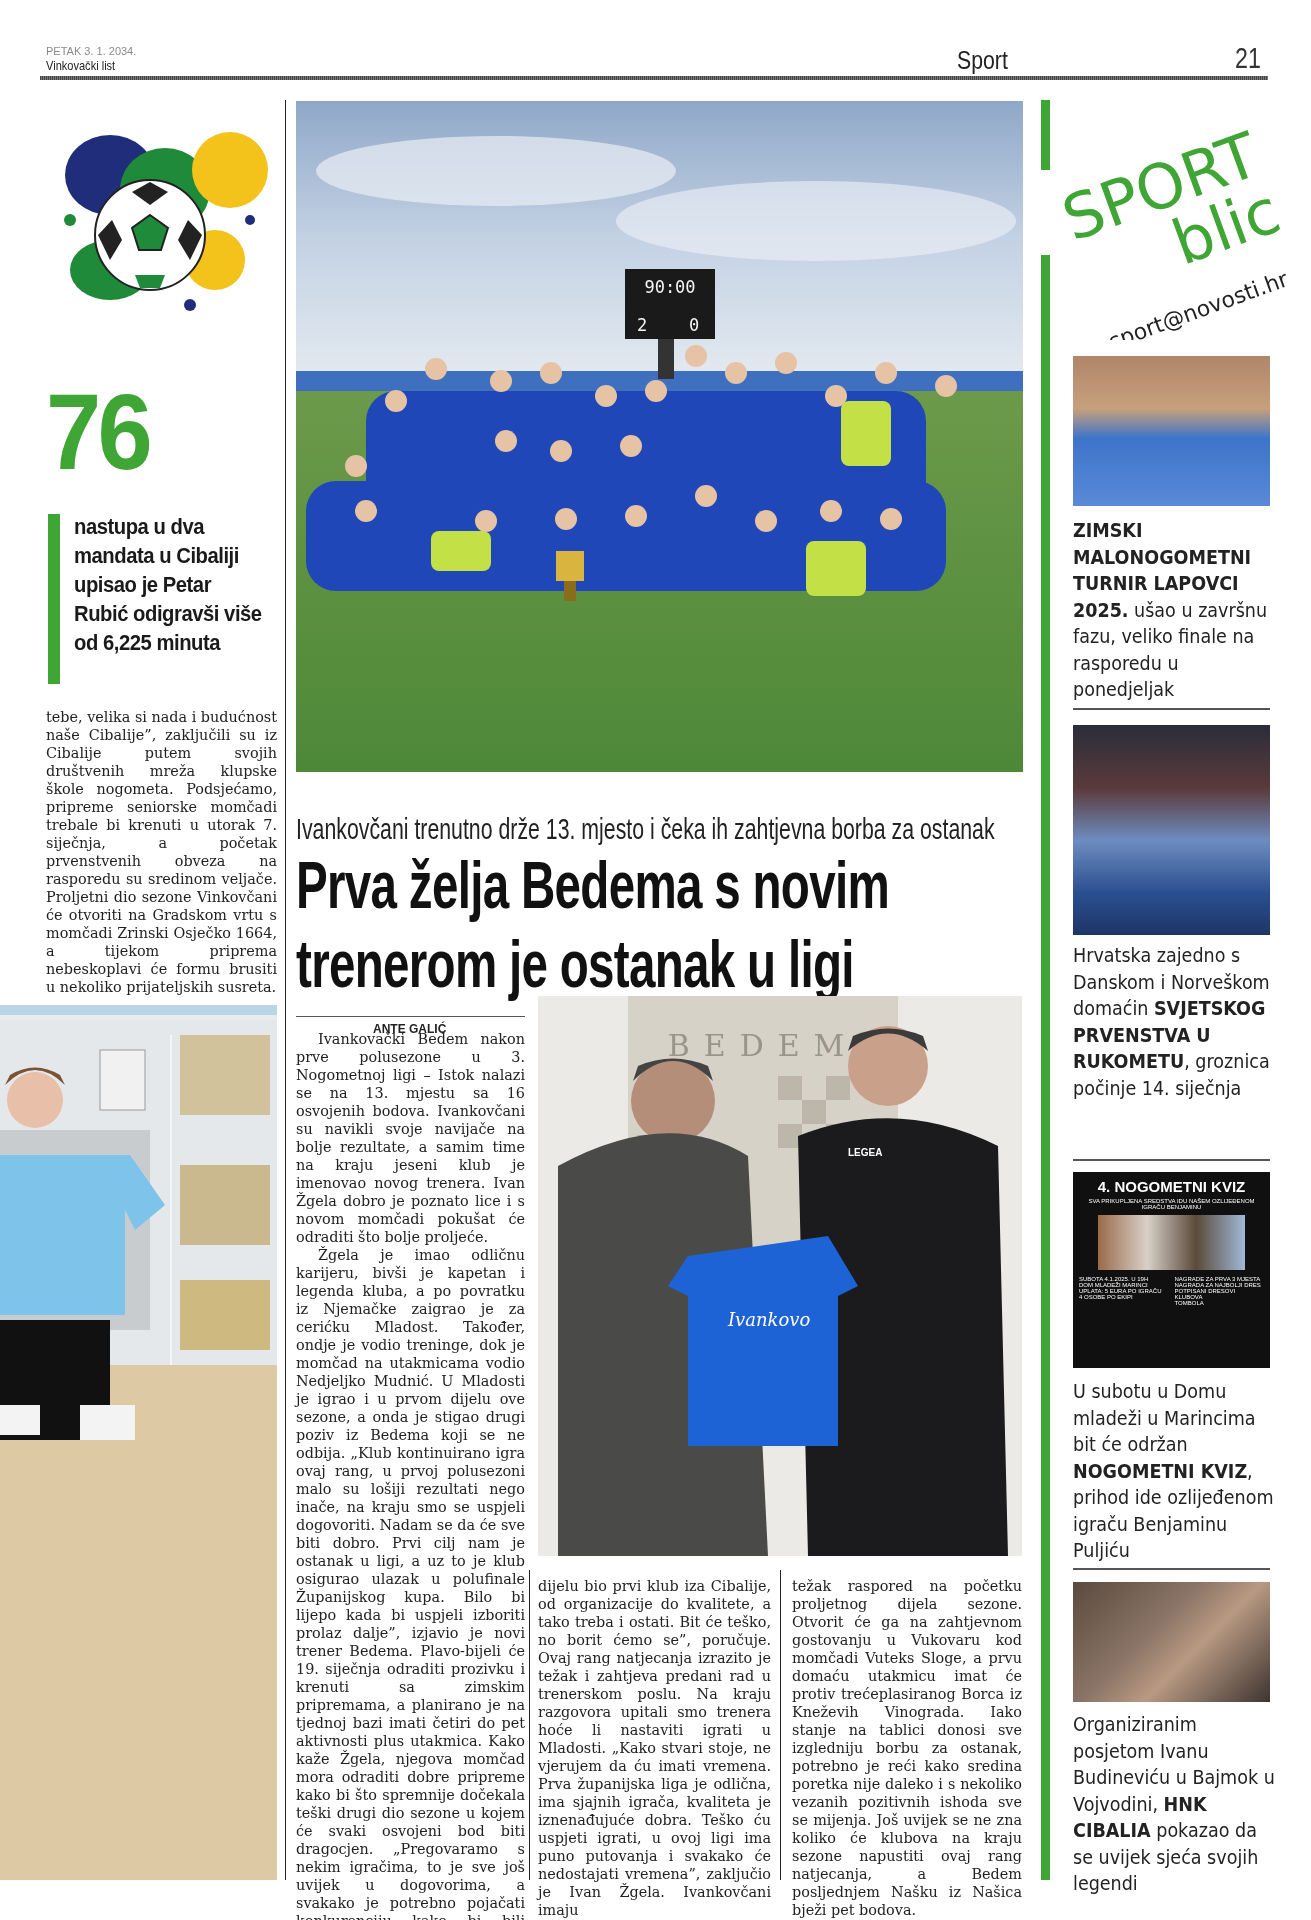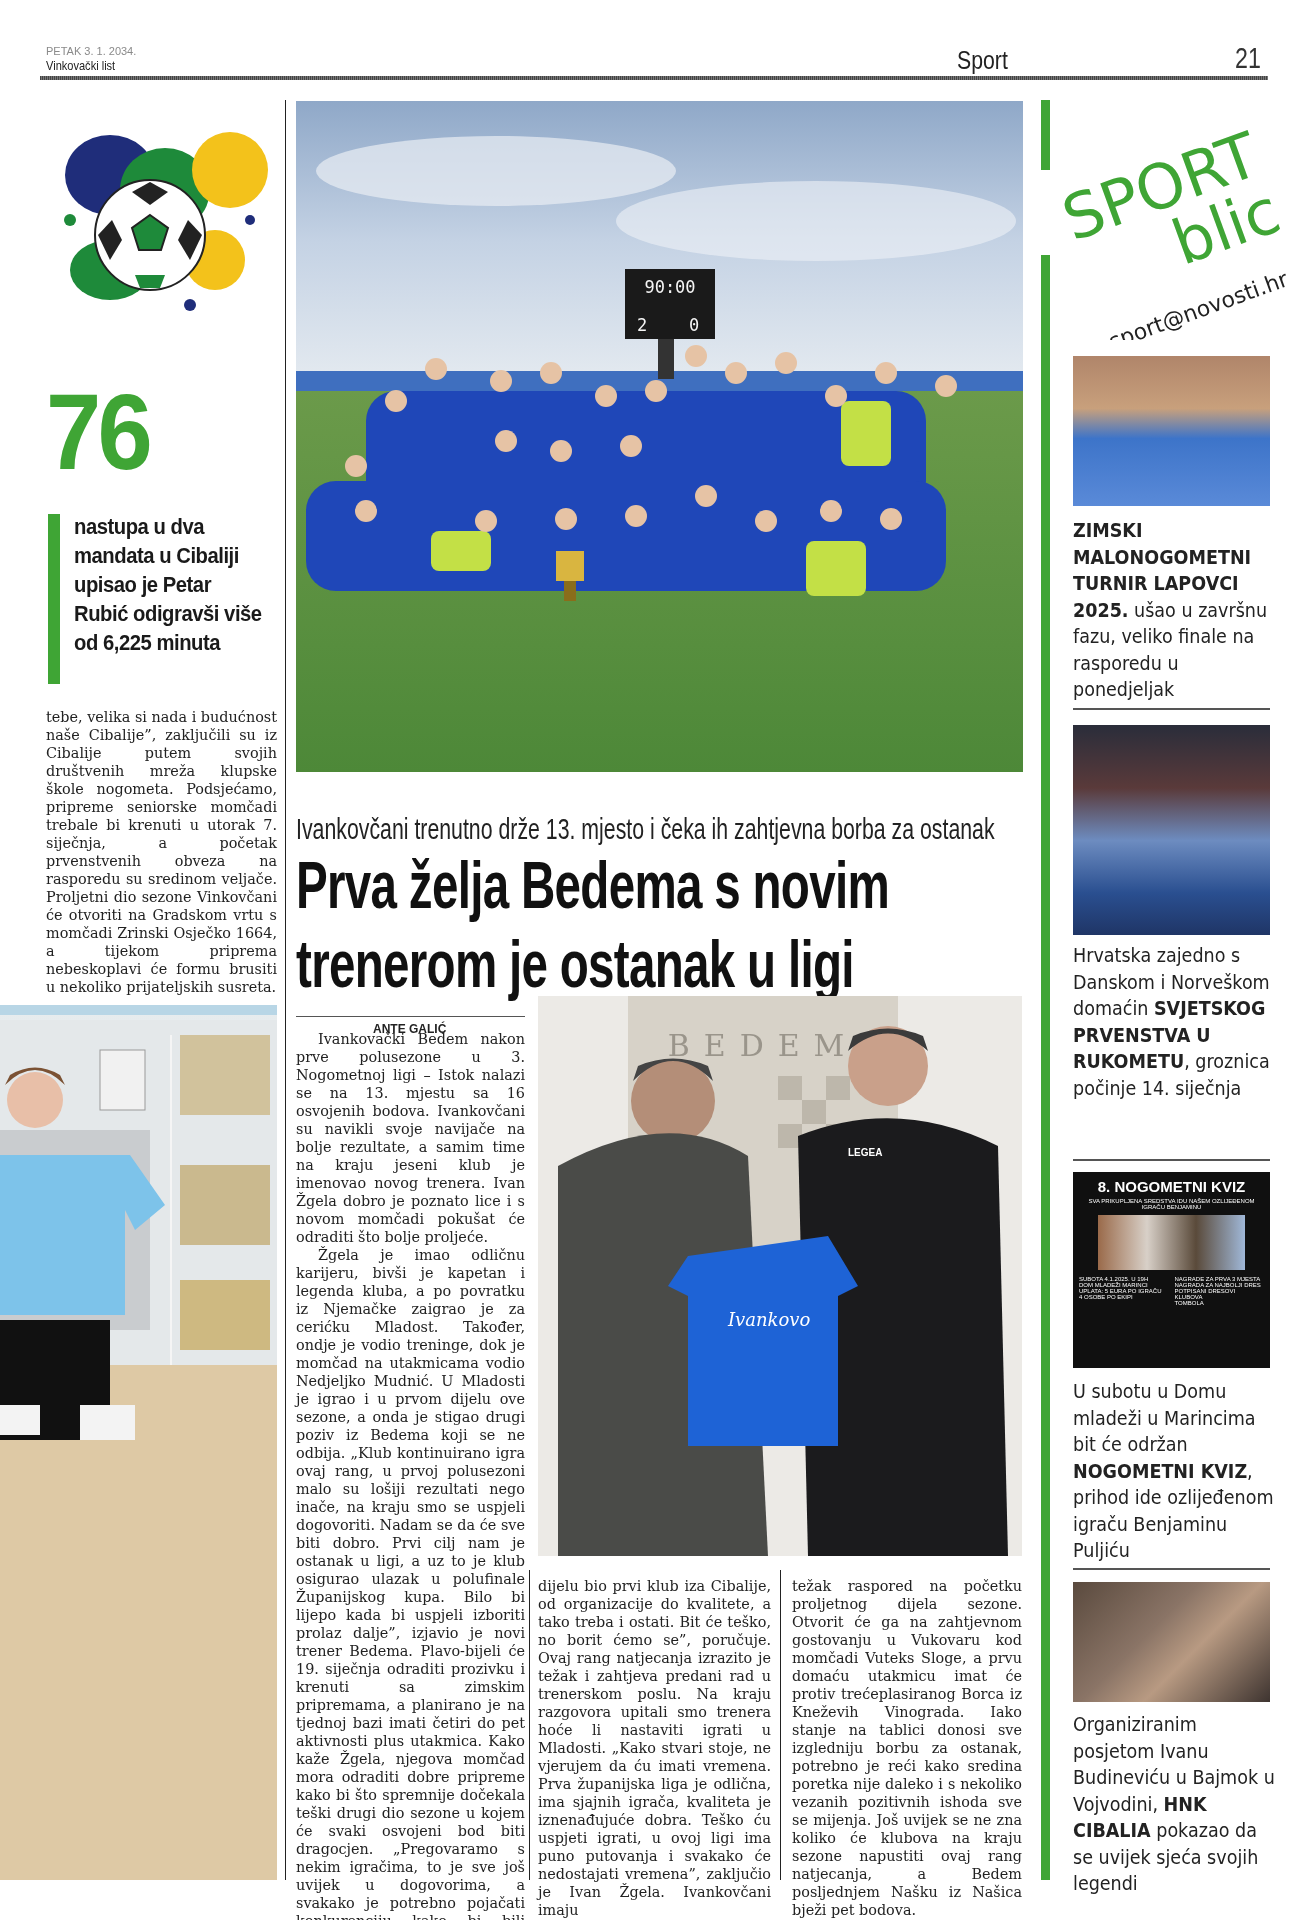--- a/index.html
+++ b/index.html
@@ -218,21 +218,21 @@
 </div>
 <div class="side-rule" style="top:708px;"></div>
 
 <div class="side-img" style="top:725px; height:210px; background: linear-gradient(180deg,#2a2d3a 0%, #5a3a3a 30%, #6d8cc0 55%, #2a4f90 80%, #1f3566 100%);"></div>
 <div class="side-text" style="top:943px;">
   <span>Hrvatska zajedno s Danskom i Norveškom domaćin </span><b>SVJETSKOG PRVENSTVA U RUKOMETU</b><span>, groznica počinje 14. siječnja</span>
 </div>
 <div class="side-rule" style="top:1159px;"></div>
 
 <div class="side-img" style="top:1172px; height:196px; background:#101010; color:#fff; font-family:'Liberation Sans', sans-serif;">
-  <div style="text-align:center; font-weight:bold; font-size:15px; padding-top:6px;">8. NOGOMETNI KVIZ</div>
+  <div style="text-align:center; font-weight:bold; font-size:15px; padding-top:6px;">4. NOGOMETNI KVIZ</div>
   <div style="text-align:center; font-size:6px; padding:3px 8px;">SVA PRIKUPLJENA SREDSTVA IDU NAŠEM OZLIJEĐENOM IGRAČU BENJAMINU</div>
   <div style="margin:2px 25px; height:55px; background:linear-gradient(90deg,#9a6a4a,#d8d0c8,#5a4a3a,#a0b8d8);"></div>
   <div style="display:flex; font-size:6px; padding:4px 6px; gap:6px;">
     <div style="flex:1;">
       <div>SUBOTA 4.1.2025. U 19H</div>
       <div>DOM MLADEŽI MARINCI</div>
       <div>UPLATA: 5 EURA PO IGRAČU</div>
       <div>4 OSOBE PO EKIPI</div>
     </div>
     <div style="flex:1;">

